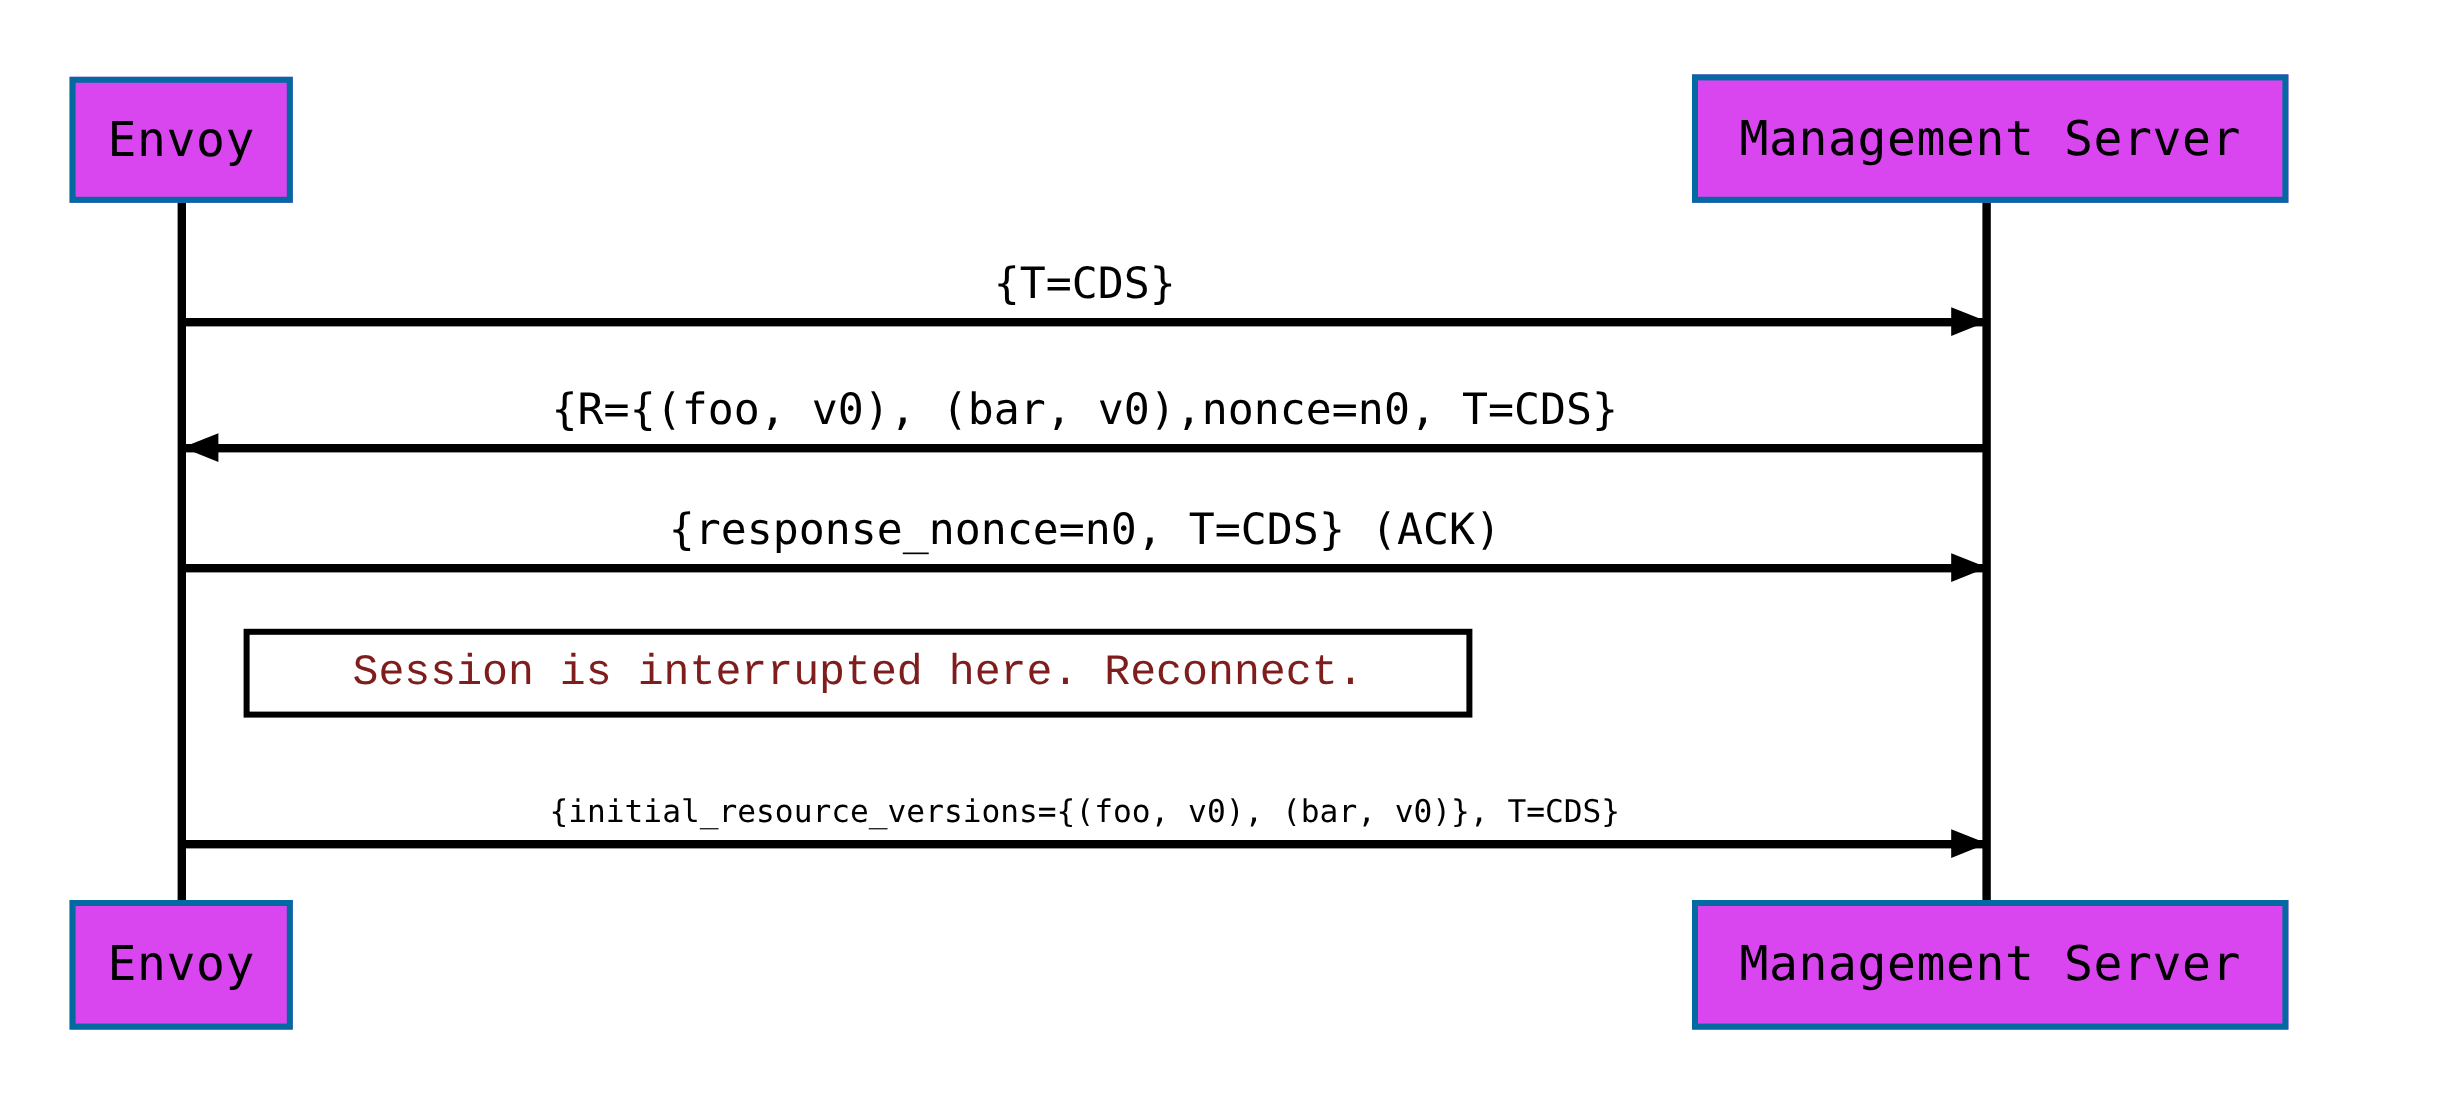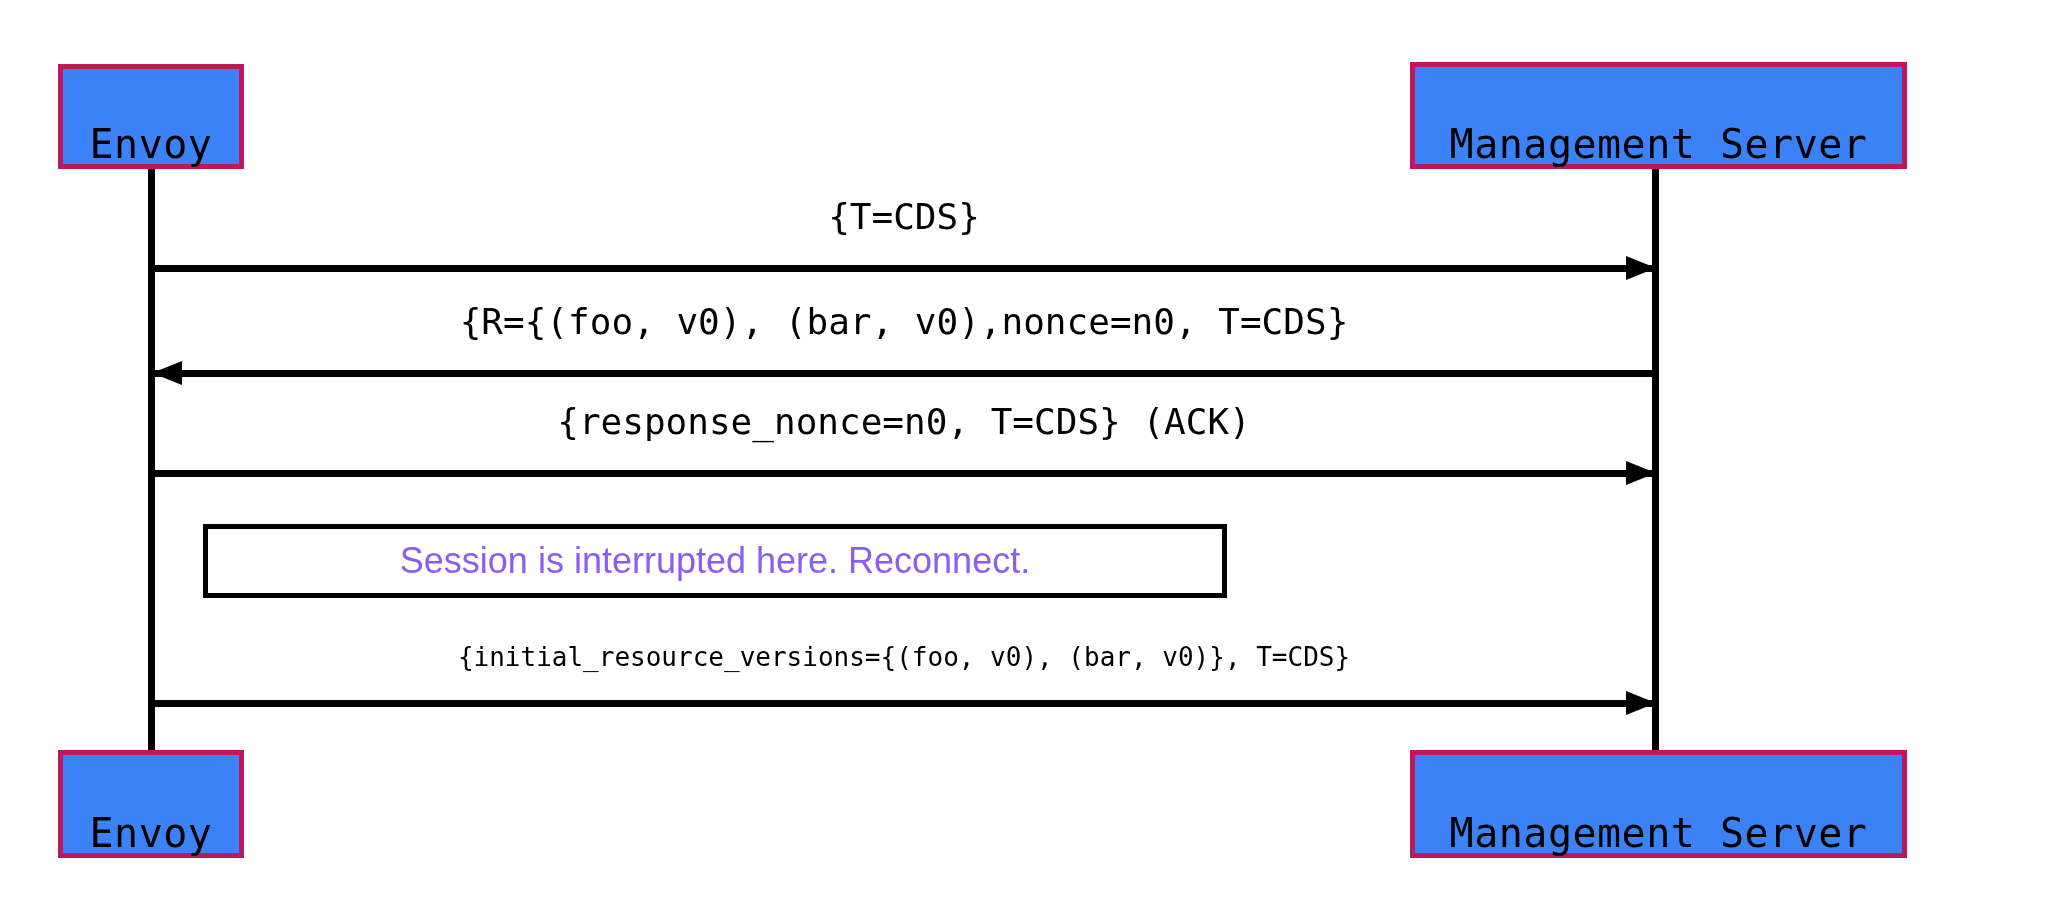--- a/index.html
+++ b/index.html
@@ -14,24 +14,24 @@
     height: 917px;
     background: #ffffff;
     overflow: hidden;
     font-family: "DejaVu Sans Mono", "Liberation Mono", monospace;
   }
 
   
   .participant {
     position: absolute;
     box-sizing: border-box;
-    border: 5px solid #be185d;
-    background: #3b82f6;
+    border: 5px solid #0369a1;
+    background: #d946ef;
     display: flex;
-    align-items: flex-end;
+    align-items: center;
     justify-content: center;
     z-index: 5;
   }
   .participant-label {
     font-family: "DejaVu Sans Mono", "Liberation Mono", monospace;
     font-size: 40px;
     line-height: 1;
     color: #000000;
     white-space: nowrap;
     letter-spacing: 0.5px;
@@ -76,21 +76,21 @@
   .msg-arrow.right {
     border-left: 30px solid #000000;
     right: 0;
   }
   .msg-arrow.left {
     border-right: 30px solid #000000;
     left: 0;
   }
   .msg-label {
     position: absolute;
-    bottom: 28px;
+    bottom: 8px;
     width: 100%;
     text-align: center;
     font-family: "DejaVu Sans Mono", "Liberation Mono", monospace;
     font-size: 36px;
     line-height: 1.1;
     color: #000000;
     white-space: nowrap;
     letter-spacing: 0px;
   }
   .msg-label.wide {
@@ -111,24 +111,24 @@
     height: 74px;
     box-sizing: border-box;
     border: 5px solid #000000;
     background: #ffffff;
     display: flex;
     align-items: center;
     justify-content: center;
     z-index: 6;
   }
   #note-text {
-    font-family: Liberation Sans, sans-serif;
+    font-family: Liberation Mono, monospace;
     font-size: 36px;
     line-height: 1;
-    color: #8b5cf6;
+    color: #7f1d1d;
     white-space: nowrap;
   }
 </style>
 </head>
 <body>
 
 <div id="canvas">
 
   <div class="lifeline" id="lifeline-envoy"></div>
   <div class="lifeline" id="lifeline-ms"></div>

